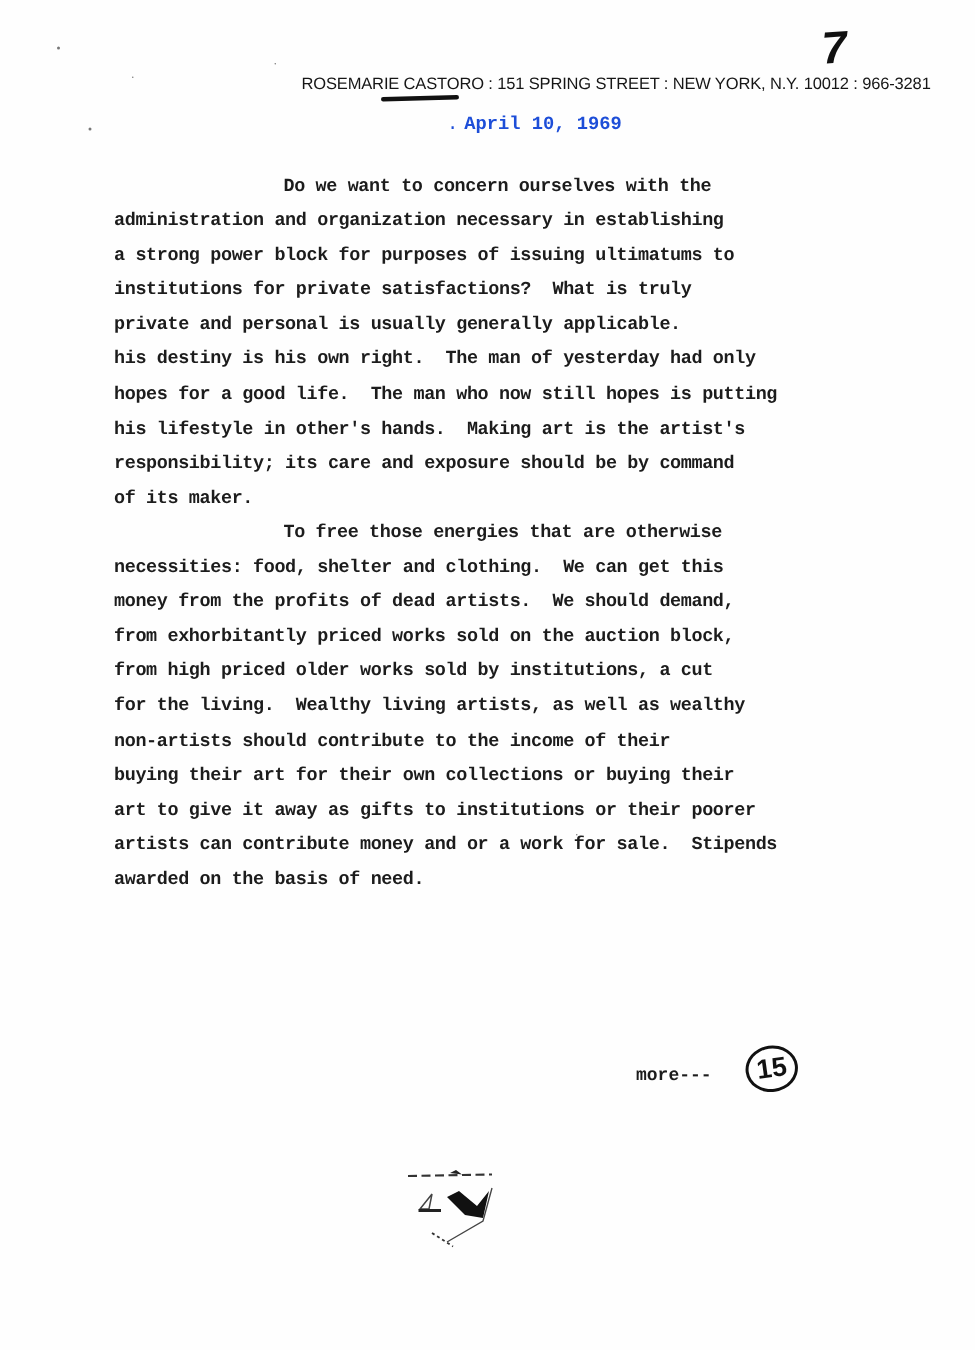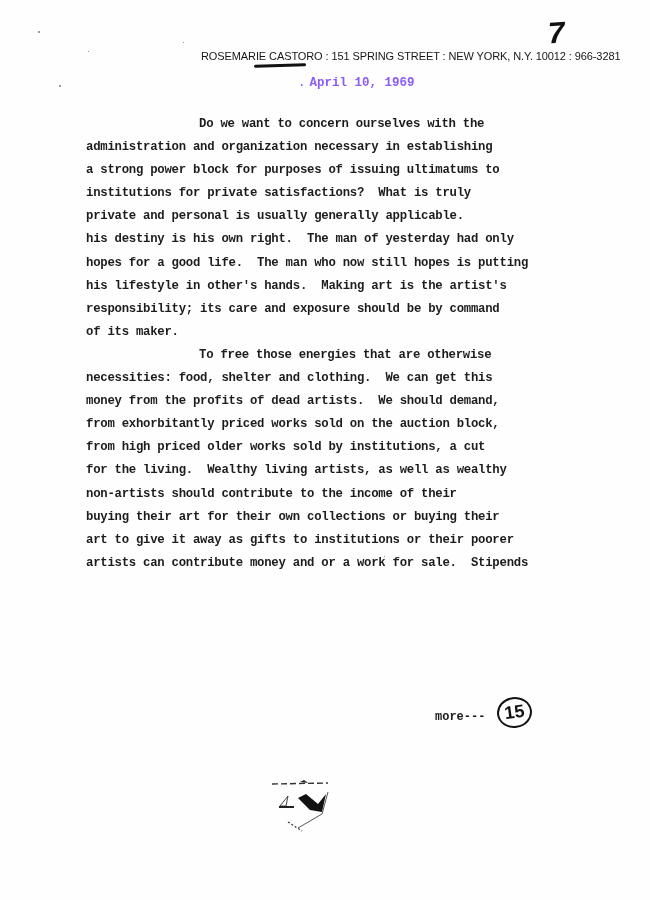--- a/index.html
+++ b/index.html
@@ -47,48 +47,47 @@
       color: #111;
       transform: rotate(-4deg);
     }
     .date {
       position: absolute;
       top: 76px;
       left: 298px;
       font-family: "Liberation Mono", monospace;
       font-size: 12.5px;
       font-weight: bold;
-      color: #8b5cf6;
+      color: #1d4ed8;
       white-space: nowrap;
     }
     .date .dot { margin-right: 4px; font-weight: normal; }
     .body-text {
       position: absolute;
-      left: 86px;
+      left: 76px;
       top: 113px;
       width: 470px;
       font-family: "Liberation Mono", monospace;
       font-size: 12.3px;
       font-weight: bold;
       line-height: 23.1px;
       color: #1c1c1c;
       letter-spacing: -0.25px;
     }
     .line { white-space: pre; display: block; height: 23.1px; }
     .indent { padding-left: 113px; }
     .more {
       position: absolute;
       top: 710px;
       left: 424px;
       font-family: "Liberation Mono", monospace;
       font-size: 12px;
       font-weight: bold;
       color: #1c1c1c;
       white-space: nowrap;
-      margin-left: 11px;
     }
     .circled-num {
       position: absolute;
       top: 697px;
       left: 497px;
       width: 31px;
       height: 27px;
       border: 2.5px solid #111;
       border-radius: 50%;
       font-family: "Liberation Sans", sans-serif;
@@ -150,20 +149,21 @@
       <span class="line indent">To free those energies that are otherwise</span>
       <span class="line">necessities: food, shelter and clothing.  We can get this</span>
       <span class="line">money from the profits of dead artists.  We should demand,</span>
       <span class="line">from exhorbitantly priced works sold on the auction block,</span>
       <span class="line">from high priced older works sold by institutions, a cut</span>
       <span class="line">for the living.  Wealthy living artists, as well as wealthy</span>
       <span class="line">non-artists should contribute to the income of their</span>
       <span class="line">buying their art for their own collections or buying their</span>
       <span class="line">art to give it away as gifts to institutions or their poorer</span>
       <span class="line">artists can contribute money and or a work for sale.  Stipends</span>
+      <span class="line">awarded on the basis of need.</span>
     </div>
   </div>
 
   <div class="more">more---</div>
   <div class="circled-num">15</div>
 
   <svg class="stamp" viewBox="0 0 70 70">
     <line x1="2" y1="14" x2="58" y2="13" stroke="#333" stroke-width="1.4" stroke-dasharray="6,3"></line>
     <path d="M30 12 L34 10 L38 13 Z" fill="#222"></path>
     <path d="M10 36 L18 26 L16 36 Z" fill="none" stroke="#444" stroke-width="1"></path>

